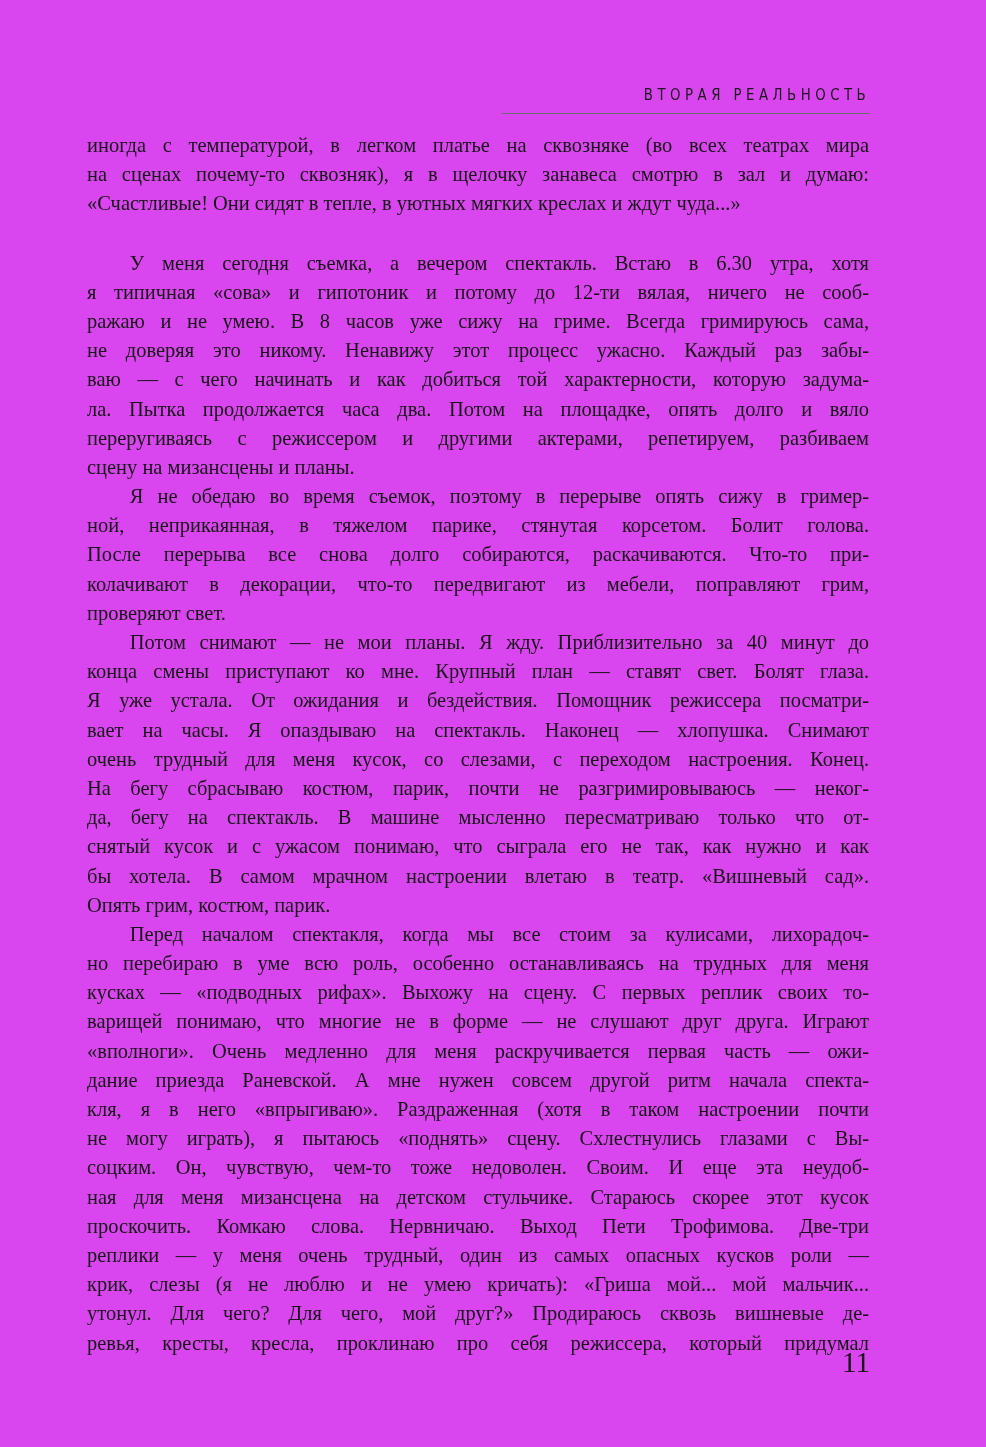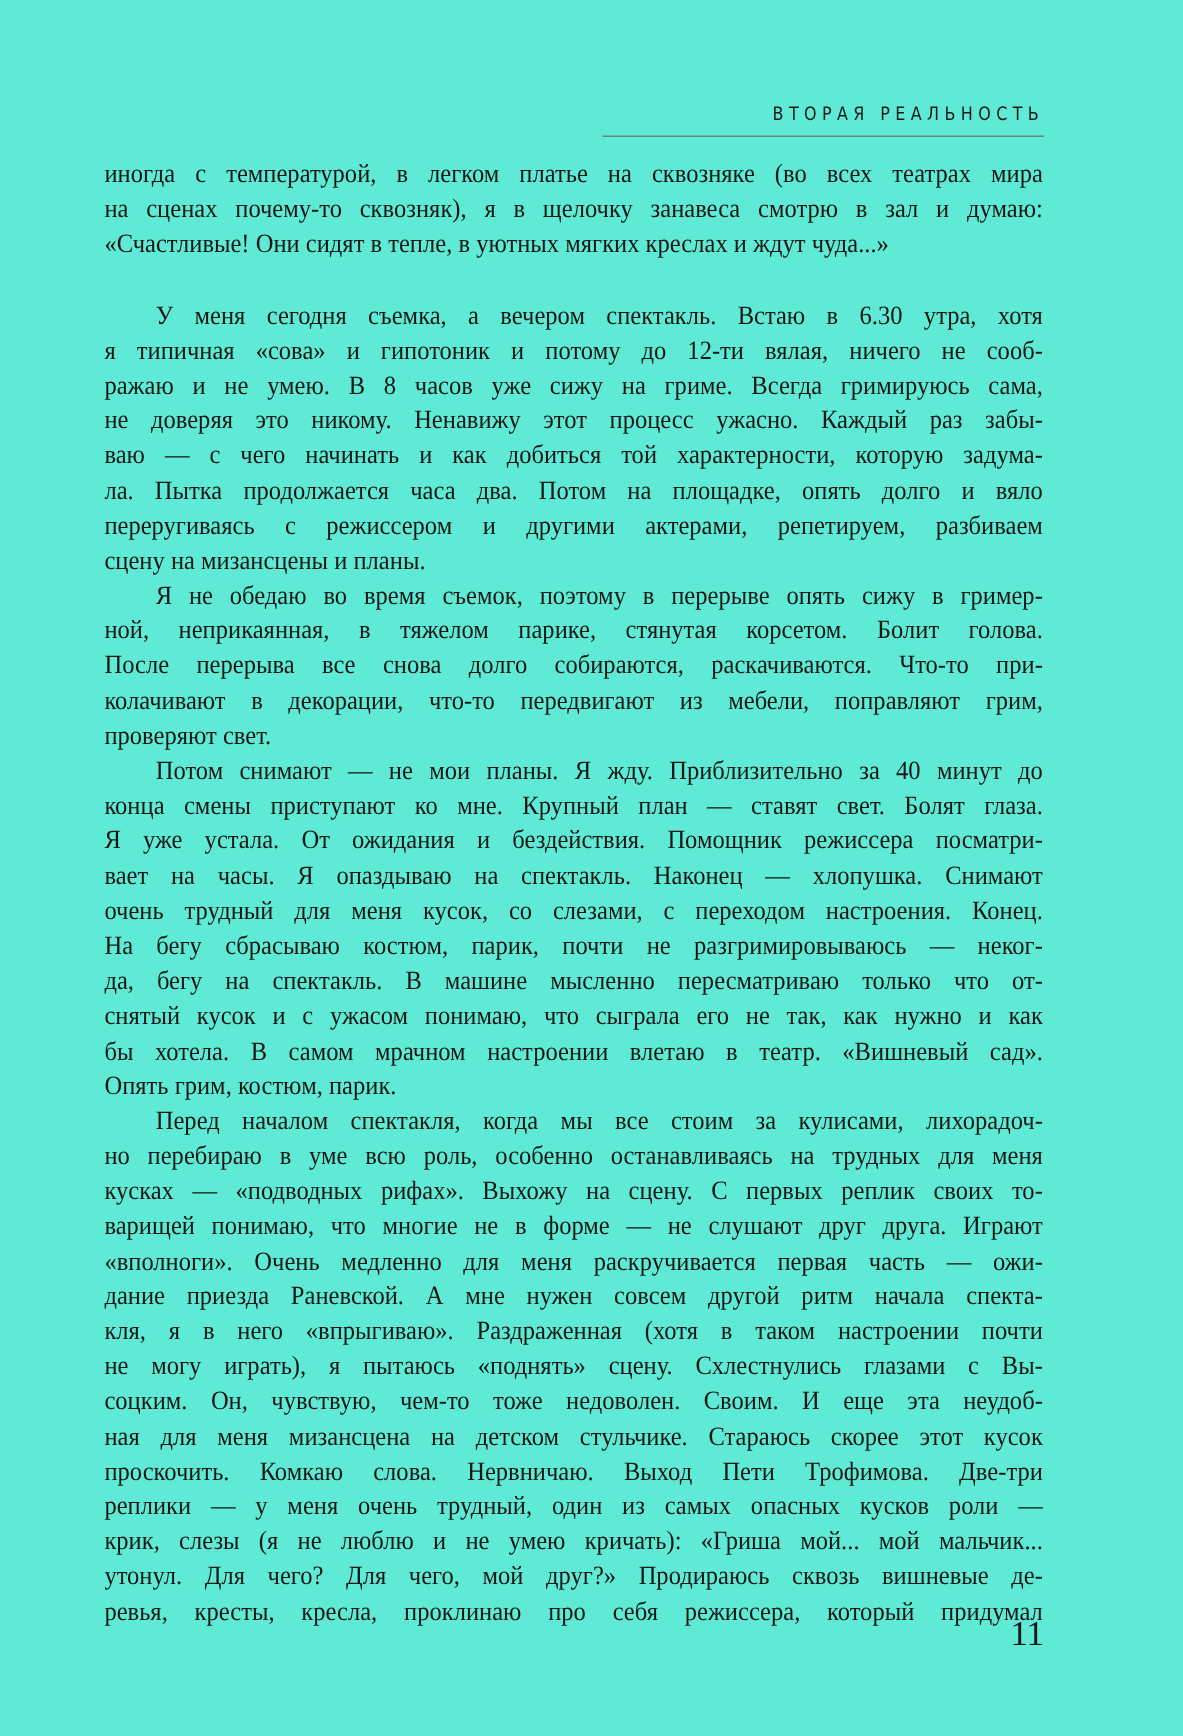--- a/index.html
+++ b/index.html
@@ -1,17 +1,17 @@
 <!DOCTYPE html>
 <html><head>
 <meta charset="utf-8">
 <style>
   html, body { margin: 0; padding: 0; background: #ffffff; }
   body { width: 986px; height: 1447px; position: relative; overflow: hidden; }
-  .page { position: absolute; left: 0; top: 0; width: 986px; height: 1447px; background: #5eead4; }
+  .page { position: absolute; left: 0; top: 0; width: 986px; height: 1447px; background: #d946ef; }
   .running-head {
     position: absolute; right: 116px; top: 86px;
     font-family: "DejaVu Sans", sans-serif; font-size: 15.5px; letter-spacing: 5.2px;
     color: #1a1a1a; font-weight: normal; transform: scaleX(0.86); transform-origin: right center;
     white-space: nowrap;
   }
   .head-rule {
     position: absolute; left: 502px; top: 113px; width: 368px; height: 1px; background: #6b6b6b;
   }
   .body-text {

